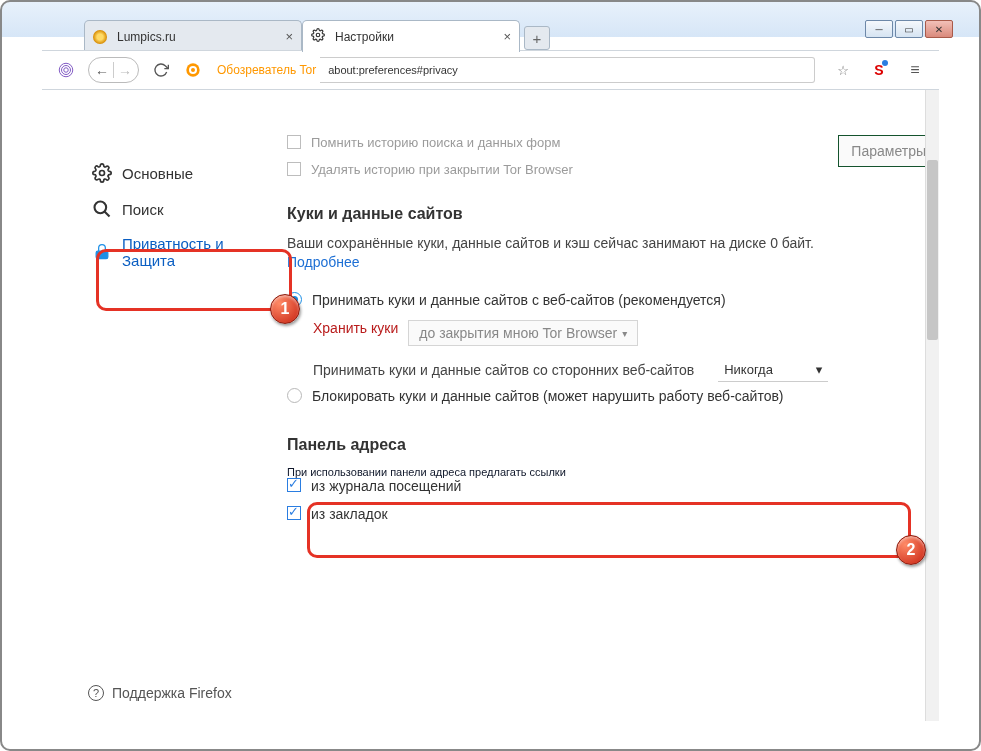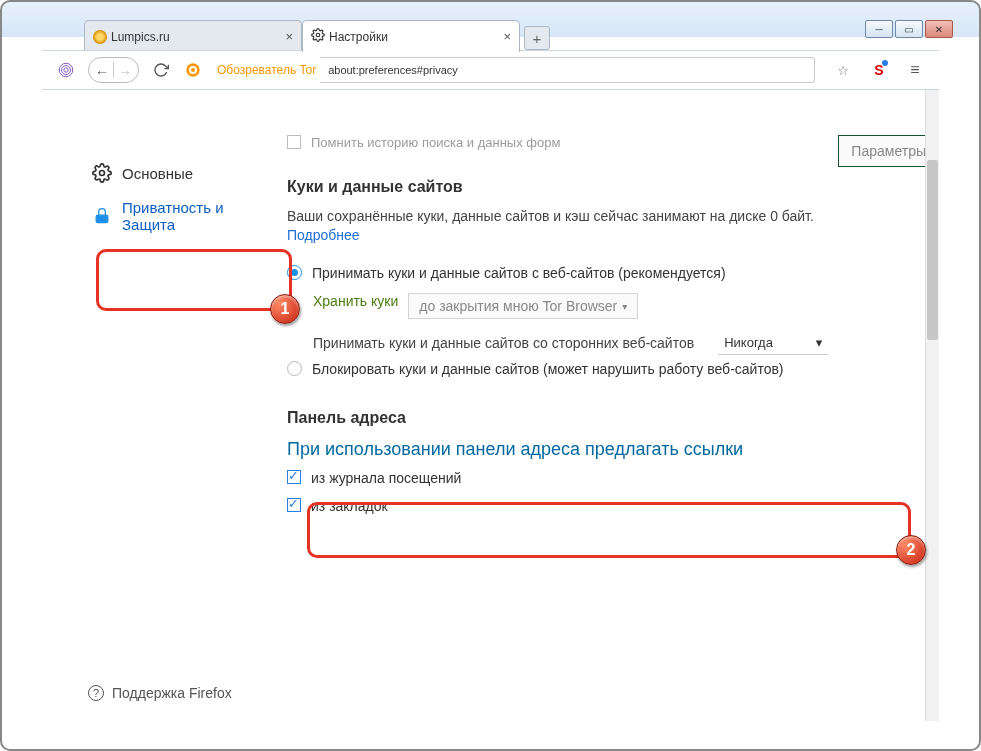--- a/index.html
+++ b/index.html
@@ -5,21 +5,21 @@
 * { box-sizing: border-box; margin: 0; padding: 0; }
 body { font-family: "Segoe UI", Arial, sans-serif; font-size: 13px; background: #fff; width: 981px; height: 751px; overflow: hidden; position: relative; }
 
 .outer-frame { width: 981px; height: 751px; border: 2px solid #888; border-radius: 10px; overflow: hidden; position: relative; background: linear-gradient(#e8f1fb, #d6e6f7 35px, #fff 35px); }
 
 .window-controls { position: absolute; top: 18px; right: 26px; display: flex; gap: 2px; }
 .wc-btn { width: 28px; height: 18px; border: 1px solid #6d88a8; background: linear-gradient(#f5f8fc,#d6e4f2); border-radius: 2px; display:flex;align-items:center;justify-content:center;font-size:10px;color:#333;cursor:pointer;}
 .wc-btn.close{background:linear-gradient(#f2c0b8,#da8a7c);border-color:#a85a4a;}
 
 .tab-strip { position: absolute; top: 16px; left: 82px; height: 34px; display: flex; align-items:flex-end;}
-.tab { height: 32px; width: 218px; border: 1px solid #aab8c6; border-bottom: none; border-top-left-radius: 5px; border-top-right-radius: 5px; background:#e4e9ef; display:flex;align-items:center;padding:0 8px;gap:4px;font-size:12px;color:#333; position:relative;}
+.tab { height: 32px; width: 218px; border: 1px solid #aab8c6; border-bottom: none; border-top-left-radius: 5px; border-top-right-radius: 5px; background:#e4e9ef; display:flex;align-items:center;padding:0 8px;gap:10px;font-size:12px;color:#333; position:relative;}
 .tab.active{background:#fff;z-index:2;}
 .tab .close-x{margin-left:auto;color:#555;font-size:13px;cursor:pointer;}
 .newtab{width:26px;height:24px;margin-left:4px;border:1px solid #aab8c6;border-radius:3px;background:#e4e9ef;display:flex;align-items:center;justify-content:center;color:#666;font-size:15px;margin-bottom:2px;cursor:pointer;}
 
 .fav-onion{width:14px;height:14px;border-radius:50%;background:radial-gradient(circle,#ffda66 30%,#d68a00 70%);}
 .fav-gear svg{width:14px;height:14px;}
 
 .toolbar { position: absolute; top: 48px; left: 40px; right: 40px; height: 40px; background:#fff; border-top:1px solid #cfd6dd; border-bottom:1px solid #cfd6dd; display:flex;align-items:center;padding:0 10px;gap:8px;}
 .tb-icon{width:28px;height:28px;display:flex;align-items:center;justify-content:center;color:#555;cursor:pointer;border-radius:3px;}
 .onion-logo svg{width:18px;height:18px;}
@@ -51,21 +51,21 @@
 .chk.checked::after{content:"✓";position:absolute;top:-3px;left:0;color:#2a7de1;font-size:13px;}
 .btn-outline{position:absolute;right:0;top:45px;border:1px solid #14532d;background:#fafafa;color:#888;padding:7px 12px;font-size:14px;cursor:pointer;}
 .h2{font-weight:600;font-size:16px;margin:28px 0 12px 0;}
 .link{color:#1d6fd4;cursor:pointer;}
 .radio{width:15px;height:15px;border:1.5px solid #b8b8b8;border-radius:50%;flex-shrink:0;position:relative;background:#fff;}
 .radio.selected{border-color:#1d8fe6;}
 .radio.selected::after{content:"";position:absolute;top:3px;left:3px;width:7px;height:7px;background:#1d8fe6;border-radius:50%;}
 .indent{margin-left:26px;}
 .selectish{display:flex;align-items:center;justify-content:space-between;border:1px solid #d5d5d5;background:#fafafa;padding:4px 10px;min-width:230px;color:#888;font-size:14px;cursor:pointer;}
 .selectish .caret{color:#888;font-size:10px;}
-.sel-label{color:#4d7c0f;font-size:14px;}
+.sel-label{color:#b91c1c;font-size:14px;}
 .third-row{display:flex;align-items:center;gap:24px;margin:10px 0 6px 26px;}
 .third-sel{display:flex;align-items:center;justify-content:space-between;border-bottom:1px solid #ccc;padding:4px 6px;min-width:110px;cursor:pointer;}
 
 .callout{position:absolute;border:3px solid #e53225;border-radius:10px;pointer-events:none;}
 .callout.one{top:247px;left:94px;width:196px;height:62px;}
 .callout.two{top:500px;left:305px;width:604px;height:56px;}
 .badge{position:absolute;width:30px;height:30px;border-radius:50%;background:radial-gradient(circle at 30% 30%,#ff8a66,#c62010);color:#fff;font-weight:bold;display:flex;align-items:center;justify-content:center;font-size:16px;box-shadow:1px 2px 3px rgba(0,0,0,.4),inset 0 2px 3px rgba(255,255,255,.5);border:1px solid #8a1a0c;}
 .badge.b1{top:292px;left:268px;}
 .badge.b2{top:533px;left:894px;}
 
@@ -143,37 +143,48 @@
 
   <div class="content-area">
     <div class="sidebar">
       <div class="side-item">
         <svg viewBox="0 0 24 24" fill="none" stroke="#333" stroke-width="2">
             <circle cx="12" cy="12" r="3"></circle>
             <path d="M19.4 15a1.7 1.7 0 0 0 .34 1.87l.06.06a2 2 0 1 1-2.83 2.83l-.06-.06a1.7 1.7 0 0 0-1.87-.34 1.7 1.7 0 0 0-1 1.56V21a2 2 0 0 1-4 0v-.09a1.7 1.7 0 0 0-1-1.56 1.7 1.7 0 0 0-1.87.34l-.06.06a2 2 0 1 1-2.83-2.83l.06-.06a1.7 1.7 0 0 0 .34-1.87 1.7 1.7 0 0 0-1.56-1H3a2 2 0 0 1 0-4h.09a1.7 1.7 0 0 0 1.56-1 1.7 1.7 0 0 0-.34-1.87l-.06-.06a2 2 0 1 1 2.83-2.83l.06.06a1.7 1.7 0 0 0 1.87.34H9a1.7 1.7 0 0 0 1-1.56V3a2 2 0 0 1 4 0v.09a1.7 1.7 0 0 0 1 1.56 1.7 1.7 0 0 0 1.87-.34l.06-.06a2 2 0 1 1 2.83 2.83l-.06.06a1.7 1.7 0 0 0-.34 1.87V9a1.7 1.7 0 0 0 1.56 1H21a2 2 0 0 1 0 4h-.09a1.7 1.7 0 0 0-1.56 1z"></path>
           </svg>
         <span>Основные</span>
       </div>
+      <div class="side-item">
+        <svg viewBox="0 0 24 24" fill="none" stroke="#333" stroke-width="2.5">
+            <circle cx="10" cy="10" r="7"></circle>
+            <line x1="21" y1="21" x2="15" y2="15"></line>
+          </svg>
+        <span>Поиск</span>
+      </div>
       <div class="side-item active">
         <svg viewBox="0 0 24 24" fill="#1d8fe6" stroke="#1d8fe6" stroke-width="1.5">
             <rect x="5" y="11" width="14" height="9" rx="2"></rect>
             <path d="M8 11V7a4 4 0 0 1 8 0v4" fill="none"></path>
           </svg>
         <span>Приватность и Защита</span>
       </div>
       <div class="support">
         <span class="q">?</span>
         <span>Поддержка Firefox</span>
       </div>
     </div>
 
     <div class="main">
       <div class="row grey">
         <span class="chk"></span>
         <span>Помнить историю поиска и данных форм</span>
+      </div>
+      <div class="row grey">
+        <span class="chk"></span>
+        <span>Удалять историю при закрытии Tor Browser</span>
       </div>
       <button class="btn-outline">Параметры</button>
 
       <div class="h2">Куки и данные сайтов</div>
       <div style="font-size:14px;color:#444;margin-bottom:3px;">Ваши сохранённые куки, данные сайтов и кэш сейчас занимают на диске 0 байт.</div>
       <div class="link" style="font-size:14px;margin-bottom:22px;">Подробнее</div>
 
       <div class="row">
         <span class="radio selected"></span>
         <span style="font-size:14px;">Принимать куки и данные сайтов с веб-сайтов (рекомендуется)</span>
@@ -192,21 +203,21 @@
           <span class="caret">▾</span>
         </div>
       </div>
 
       <div class="row" style="margin-top:4px;">
         <span class="radio"></span>
         <span style="font-size:14px;">Блокировать куки и данные сайтов (может нарушить работу веб-сайтов)</span>
       </div>
 
       <div class="h2" style="margin-top:32px;">Панель адреса</div>
-      <div style="font-size:18px;color:#0369a1;margin-bottom:10px;">При использовании панели адреса предлагать ссылки</div>
+      <div style="font-size:11px;color:#0f172a;">При использовании панели адреса предлагать ссылки</div>
       <div class="row">
         <span class="chk checked"></span>
         <span style="font-size:14px;">из журнала посещений</span>
       </div>
       <div class="row">
         <span class="chk checked"></span>
         <span style="font-size:14px;">из закладок</span>
       </div>
     </div>
   </div>

